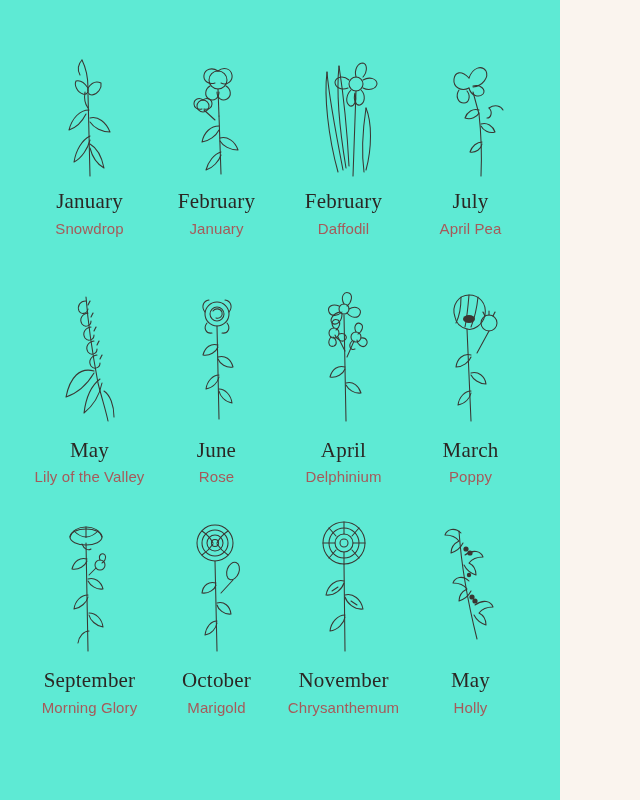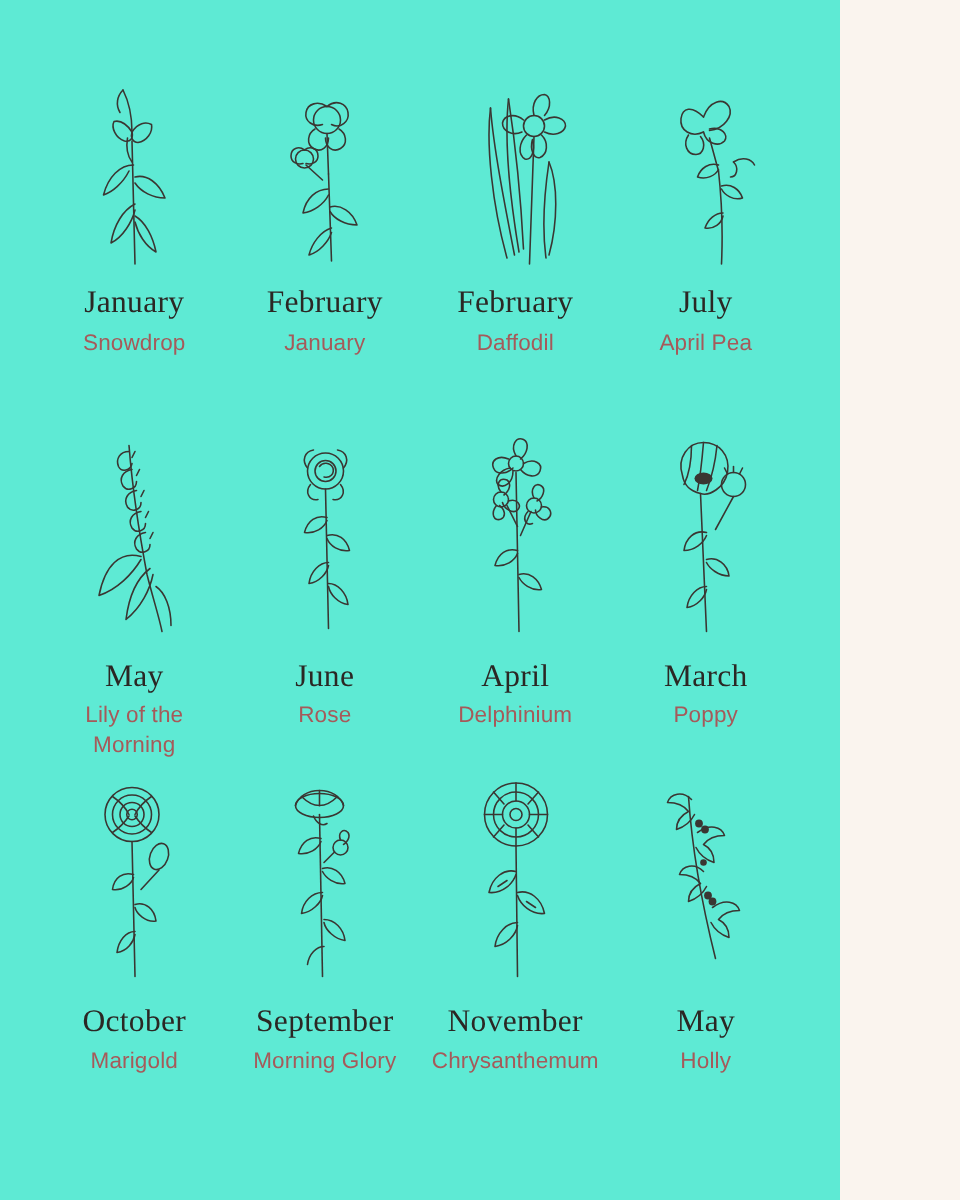--- a/index.html
+++ b/index.html
@@ -172,21 +172,21 @@
           <path d="M47 38 L49 34"></path>
           <path d="M50 52 L52 48"></path>
           <path d="M53 66 L55 62"></path>
           <path d="M56 80 L58 76"></path>
           <path d="M50 92 C36 88 26 98 22 118 C34 114 44 104 50 94"></path>
           <path d="M56 100 C48 106 42 118 40 134 C50 126 56 114 58 104"></path>
           <path d="M60 112 C66 116 70 126 70 138"></path>
         </svg>
       </div>
       <div class="month">May</div>
-      <div class="flower">Lily of the Morning</div>
+      <div class="flower">Lily of the Valley</div>
     </div>
 
     <div class="cell row-2">
       <div class="art">
         <svg width="92" height="150" viewBox="0 0 92 150" fill="none" stroke="#3a3632" stroke-width="1.05" stroke-linecap="round" stroke-linejoin="round">
           <circle cx="46" cy="35" r="12"></circle>
           <circle cx="46" cy="35" r="7"></circle>
           <path d="M42 32 C44 29 49 29 51 33 C52 37 49 40 45 39"></path>
           <path d="M34 33 C30 28 32 22 38 21"></path>
           <path d="M58 33 C62 28 60 22 54 21"></path>
@@ -249,62 +249,62 @@
           <path d="M46 112 C40 112 34 118 33 126 C40 125 45 119 46 114"></path>
         </svg>
       </div>
       <div class="month">March</div>
       <div class="flower">Poppy</div>
     </div>
 
     <div class="cell row-3">
       <div class="art">
         <svg width="92" height="150" viewBox="0 0 92 150" fill="none" stroke="#3a3632" stroke-width="1.05" stroke-linecap="round" stroke-linejoin="round">
-          <circle cx="44" cy="34" r="18"></circle>
-          <circle cx="44" cy="34" r="13"></circle>
-          <circle cx="44" cy="34" r="8"></circle>
-          <circle cx="44" cy="34" r="3.5"></circle>
-          <path d="M31 22 C37 26 40 30 42 34"></path>
-          <path d="M57 22 C51 26 48 30 46 34"></path>
-          <path d="M31 46 C37 42 40 38 42 35"></path>
-          <path d="M57 46 C51 42 48 38 46 35"></path>
-          <path d="M44 52 L46 142"></path>
-          <ellipse cx="62" cy="62" rx="6" ry="9" transform="rotate(20 62 62)"></ellipse>
-          <path d="M62 71 L50 84"></path>
-          <path d="M45 74 C38 72 32 76 31 84 C38 85 44 80 45 76"></path>
-          <path d="M46 94 C53 92 59 97 60 105 C53 106 47 100 46 96"></path>
-          <path d="M46 112 C40 112 35 118 34 126 C41 125 45 119 46 114"></path>
-        </svg>
-      </div>
-      <div class="month">October</div>
-      <div class="flower">Marigold</div>
-    </div>
-
-    <div class="cell row-3">
-      <div class="art">
-        <svg width="92" height="150" viewBox="0 0 92 150" fill="none" stroke="#3a3632" stroke-width="1.05" stroke-linecap="round" stroke-linejoin="round">
           <ellipse cx="42" cy="28" rx="16" ry="8"></ellipse>
           <path d="M26 28 C28 22 34 18 42 18 C50 18 56 22 58 28"></path>
           <path d="M30 22 C34 26 38 28 42 28"></path>
           <path d="M42 18 C42 24 42 27 42 28"></path>
           <path d="M54 22 C50 26 46 28 42 28"></path>
           <path d="M38 35 C40 40 44 42 47 40"></path>
           <path d="M42 34 L44 142"></path>
           <path d="M43 50 C36 48 30 52 28 60 C35 61 41 57 43 52"></path>
           <circle cx="56" cy="56" r="5"></circle>
           <path d="M56 51 C54 46 58 43 61 46 C63 49 60 53 58 54"></path>
           <path d="M52 59 L45 66"></path>
           <path d="M44 70 C50 68 57 72 59 80 C52 81 46 76 44 72"></path>
           <path d="M44 86 C37 86 31 92 30 100 C37 99 43 93 44 88"></path>
           <path d="M45 104 C52 104 58 110 59 118 C52 117 46 111 45 106"></path>
           <path d="M45 122 C40 122 35 127 34 134"></path>
         </svg>
       </div>
       <div class="month">September</div>
       <div class="flower">Morning Glory</div>
+    </div>
+
+    <div class="cell row-3">
+      <div class="art">
+        <svg width="92" height="150" viewBox="0 0 92 150" fill="none" stroke="#3a3632" stroke-width="1.05" stroke-linecap="round" stroke-linejoin="round">
+          <circle cx="44" cy="34" r="18"></circle>
+          <circle cx="44" cy="34" r="13"></circle>
+          <circle cx="44" cy="34" r="8"></circle>
+          <circle cx="44" cy="34" r="3.5"></circle>
+          <path d="M31 22 C37 26 40 30 42 34"></path>
+          <path d="M57 22 C51 26 48 30 46 34"></path>
+          <path d="M31 46 C37 42 40 38 42 35"></path>
+          <path d="M57 46 C51 42 48 38 46 35"></path>
+          <path d="M44 52 L46 142"></path>
+          <ellipse cx="62" cy="62" rx="6" ry="9" transform="rotate(20 62 62)"></ellipse>
+          <path d="M62 71 L50 84"></path>
+          <path d="M45 74 C38 72 32 76 31 84 C38 85 44 80 45 76"></path>
+          <path d="M46 94 C53 92 59 97 60 105 C53 106 47 100 46 96"></path>
+          <path d="M46 112 C40 112 35 118 34 126 C41 125 45 119 46 114"></path>
+        </svg>
+      </div>
+      <div class="month">October</div>
+      <div class="flower">Marigold</div>
     </div>
 
     <div class="cell row-3">
       <div class="art">
         <svg width="92" height="150" viewBox="0 0 92 150" fill="none" stroke="#3a3632" stroke-width="1.05" stroke-linecap="round" stroke-linejoin="round">
           <circle cx="46" cy="34" r="21"></circle>
           <circle cx="46" cy="34" r="15"></circle>
           <circle cx="46" cy="34" r="9"></circle>
           <circle cx="46" cy="34" r="4"></circle>
           <path d="M46 13 L46 25"></path>

